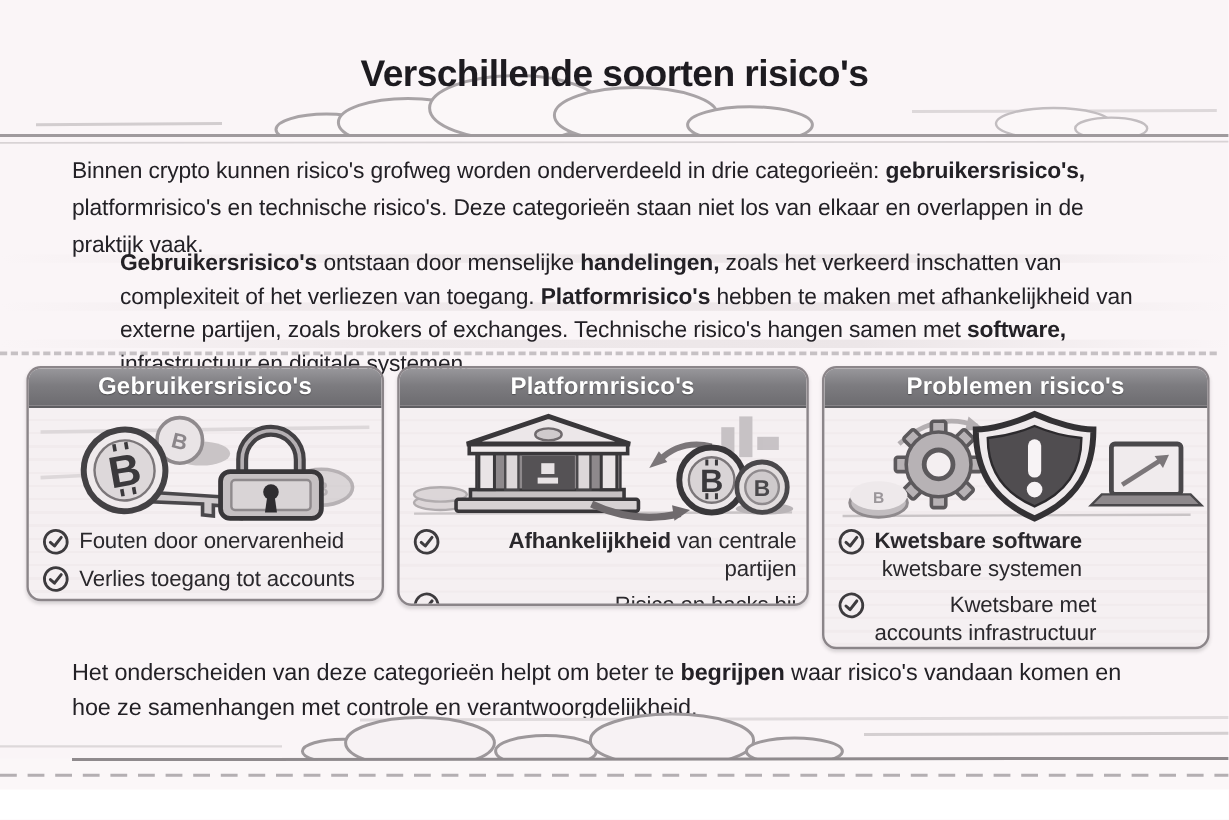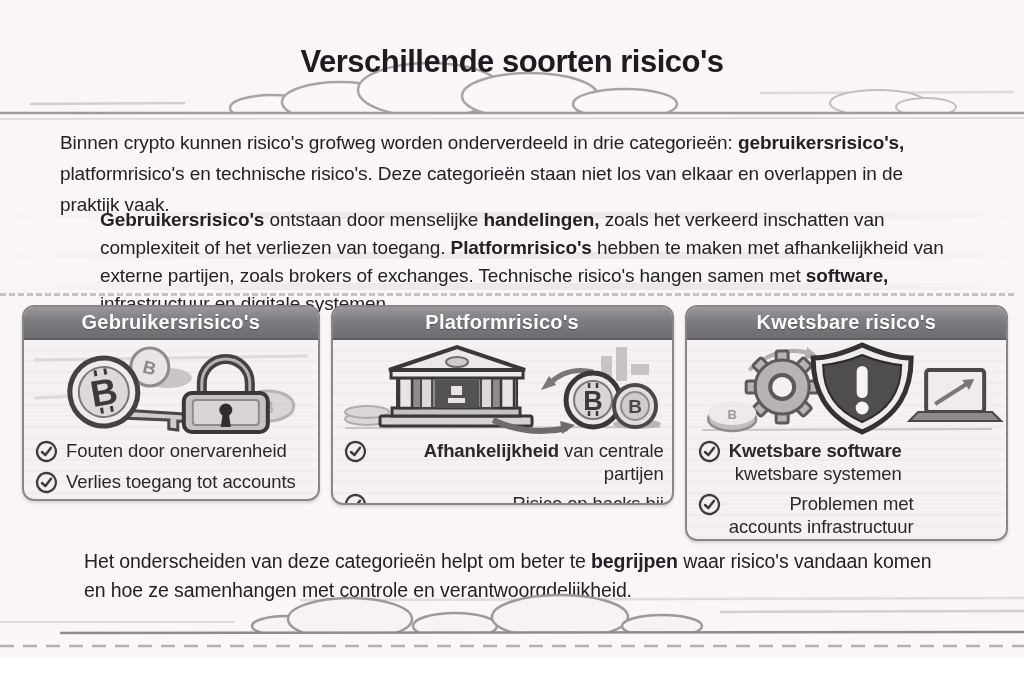--- a/index.html
+++ b/index.html
@@ -17,21 +17,21 @@
   .streak{position:absolute;left:0;right:0;height:7px;
     background:linear-gradient(90deg,transparent 0%,#efe9eb 30%,#ece6e8 70%,transparent 100%);}
   .page-title{
     position:absolute;top:44px;left:0;width:100%;
     text-align:center;margin:0;
     font-size:31px;font-weight:700;letter-spacing:-0.5px;color:#1d1b20;
   }
   .para{position:absolute;margin:0;font-size:19px;letter-spacing:-0.1px;color:#232126;}
   .para.intro{top:127px;left:60px;right:66px;line-height:31px;}
   .para.body{top:206px;left:60px;right:36px;line-height:28px;margin-left:40px;}
-  .para.outro{top:547px;left:60px;right:80px;line-height:29px;font-size:19.5px;margin-left:24px;}
+  .para.outro{top:547px;left:60px;right:80px;line-height:29px;font-size:19.5px;}
   .dashed-divider{
     position:absolute;top:293px;left:0;right:10px;height:0;
     border-top:3px dashed #9d989b;opacity:.55;
   }
   .cards{position:absolute;top:305px;left:22px;right:16px;display:flex;gap:11px;align-items:flex-start;}
   .card{
     border:2.5px solid var(--card_border,#8b8589);
     border-radius:12px;
     background:repeating-linear-gradient(180deg,#f5f0f2 0 9px,#f1ebed 9px 11px);
     box-shadow:0 2px 3px rgba(60,55,60,.18);
@@ -229,21 +229,21 @@
             <circle cx="11.5" cy="11.5" r="9.5" fill="#f3eef0" stroke="#3d3b3e" stroke-width="2.3" transform="rotate(-12 11.5 11.5)"></circle>
             <path d="M7,12 L10.4,15 L16,7.8" fill="none" stroke="#3d3b3e" stroke-width="2.5" stroke-linecap="round" stroke-linejoin="round"></path>
           </svg>
           <span class="item-text"><span>Risico op hacks bij brokers/exchanges</span></span>
         </li>
       </ul>
     </section>
 
     <section class="card c3">
       <header class="card-header">
-        <span>Kwetsbare risico's</span>
+        <span>Problemen risico's</span>
       </header>
       <div class="illus">
         <svg viewBox="0 0 305 95" preserveAspectRatio="xMidYMid meet">
           <line x1="8" y1="90" x2="298" y2="89" stroke="#c9c4c6" stroke-width="2"></line>
 
           <g opacity=".8">
             <path d="M55,30 Q86,2 120,15" fill="none" stroke="#a5a0a3" stroke-width="4"></path>
             <polygon points="126,18 113,7 110,19" fill="#a5a0a3"></polygon>
           </g>
 
@@ -289,21 +289,21 @@
             <circle cx="11.5" cy="11.5" r="9.5" fill="#f3eef0" stroke="#3d3b3e" stroke-width="2.3" transform="rotate(-12 11.5 11.5)"></circle>
             <path d="M7,12 L10.4,15 L16,7.8" fill="none" stroke="#3d3b3e" stroke-width="2.5" stroke-linecap="round" stroke-linejoin="round"></path>
           </svg>
           <span class="item-text"><span style="font-weight: 700;">Kwetsbare software</span><span></span><br><span>kwetsbare systemen</span></span>
         </li>
         <li>
           <svg class="check" width="23" height="23" viewBox="0 0 23 23">
             <circle cx="11.5" cy="11.5" r="9.5" fill="#f3eef0" stroke="#3d3b3e" stroke-width="2.3" transform="rotate(-12 11.5 11.5)"></circle>
             <path d="M7,12 L10.4,15 L16,7.8" fill="none" stroke="#3d3b3e" stroke-width="2.5" stroke-linecap="round" stroke-linejoin="round"></path>
           </svg>
-          <span class="item-text"><span>Problemen met</span><br><span>accounts infrastructuur</span></span>
+          <span class="item-text"><span>Kwetsbare met</span><br><span>accounts infrastructuur</span></span>
         </li>
       </ul>
     </section>
   </div>
 
   <p class="para outro"><span>Het onderscheiden van deze categorieën helpt om beter te </span><span style="font-weight: 700;">begrijpen</span><span> waar risico's vandaan komen en hoe ze samenhangen met controle en verantwoorgdelijkheid.</span></p>
 
   <svg class="deco bottom" width="1024" height="70" viewBox="0 0 1024 70">
     <line x1="300" y1="8" x2="1024" y2="6" stroke="#e0dbdd" stroke-width="2.5"></line>
     <line x1="0" y1="30" x2="235" y2="30" stroke="#ddd8da" stroke-width="2"></line>

